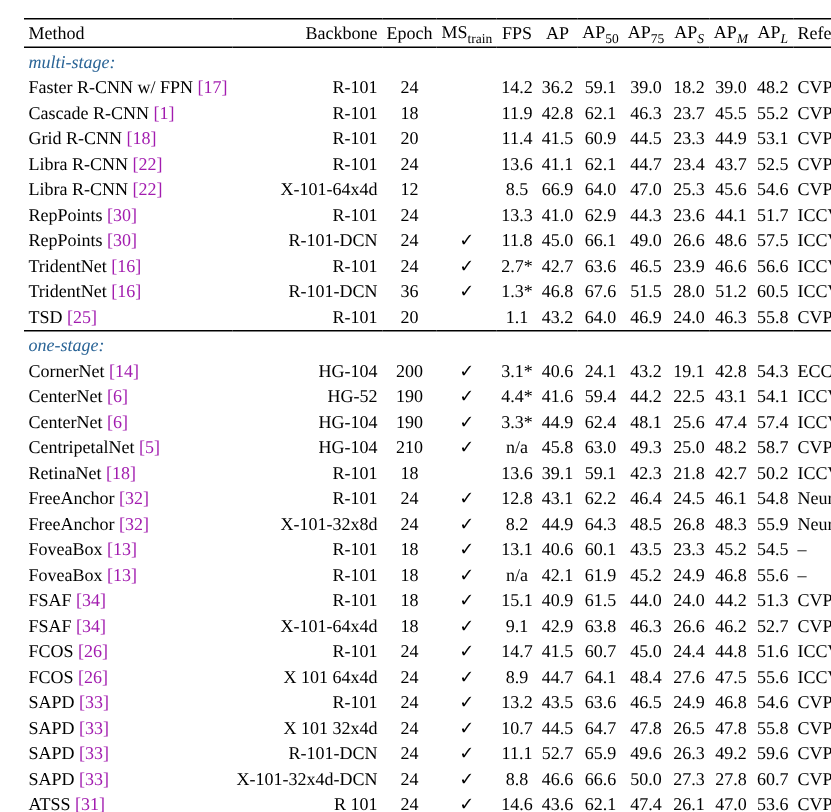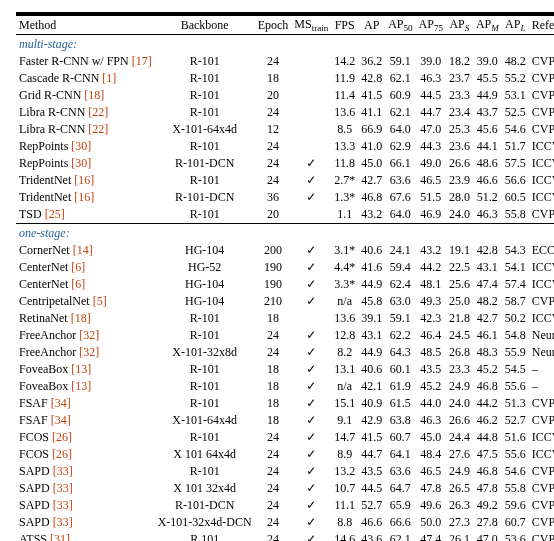--- a/index.html
+++ b/index.html
@@ -16,35 +16,35 @@
     border-collapse: collapse;
     width: 100%;
   }
   th, td {
     padding: 1px 3px;
     white-space: nowrap;
     font-weight: normal;
     text-align: center;
   }
   th {
-    border-top: 4px solid #000000;
+    border-top: 1px solid #000000;
     border-bottom: 1px solid #000;
     font-family: Liberation Serif, serif;
   }
   td.method, th.method { text-align: left; }
-  td.backbone, th.backbone { text-align: center; }
+  td.backbone, th.backbone { text-align: right; }
   td.ref, th.ref { text-align: left; }
   .section-row td {
     text-align: left;
     font-style: italic;
     color: #2a6496;
     padding-top: 2px;
   }
   .section-rule td { border-top: 1px solid #000; }
-  .citelink { color: #c2410c; }
+  .citelink { color: #a21caf; }
   .chk { font-family: "Segoe UI Symbol","Apple Symbols",sans-serif; }
   sub { font-size: 9px; }
   th .hdr { font-style: normal; }
 </style>
 </head>
 <body>
 
 <table>
   <thead>
     <tr>

